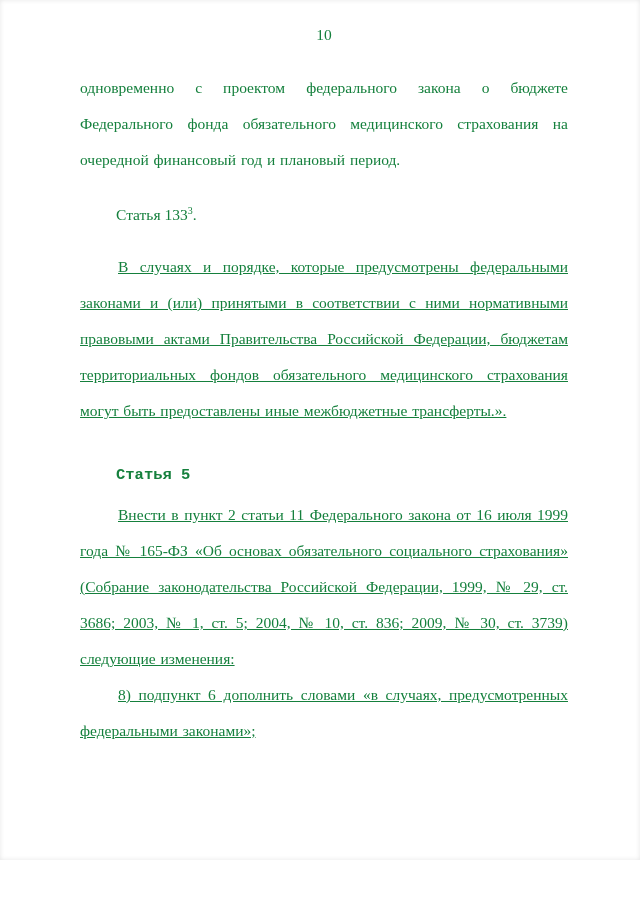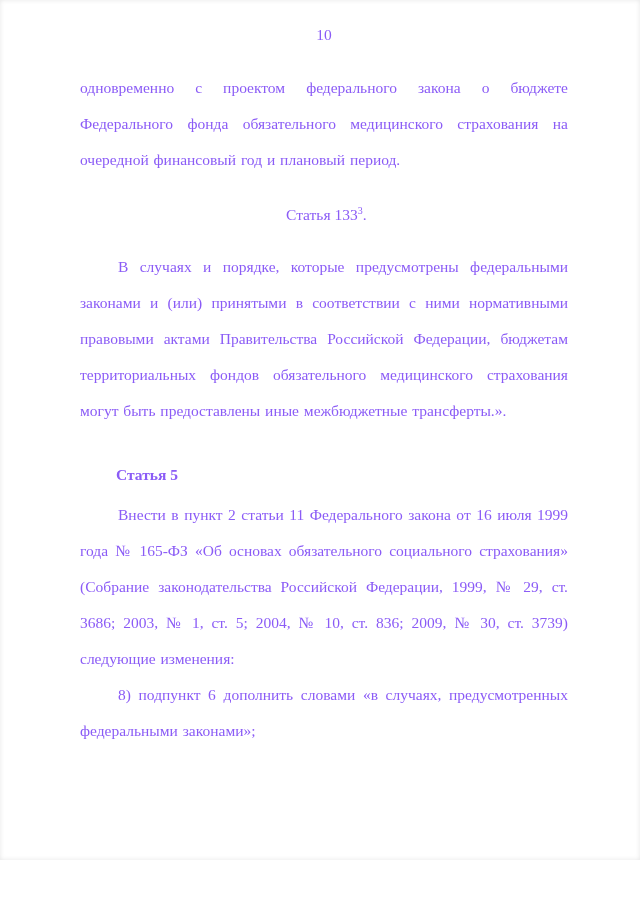--- a/index.html
+++ b/index.html
@@ -6,46 +6,46 @@
     margin: 0;
     padding: 0;
     background: #ffffff;
   }
   .page {
     position: relative;
     width: 640px;
     height: 860px;
     box-sizing: border-box;
     background: #ffffff;
-    color: #8b5cf6;
+    color: #15803d;
     font-family: "Liberation Serif", "DejaVu Serif", serif;
     padding: 26px 72px 0 80px;
     box-shadow: inset 0 0 5px rgba(0,0,0,0.10);
     overflow: hidden;
   }
   .page-number {
     text-align: center;
     font-size: 15.5px;
     line-height: 18px;
     margin: 0 0 26px 0;
   }
   p.body {
     margin: 0;
     font-size: 15.5px;
     line-height: 36px;
     text-align: justify;
     word-spacing: 1px;
   }
   p.body.indent {
     text-indent: 38px;
+    text-decoration: underline;
   }
   .article-heading {
     display: flex;
     margin: 26px 0 24px 36px;
-    justify-content: center;
   }
   .article-label {
     flex: 0 0 112px;
     font-size: 15.5px;
     line-height: 21px;
     white-space: nowrap;
   }
   .article-label sup {
     font-size: 10px;
     line-height: 0;
@@ -57,20 +57,21 @@
     font-weight: bold;
     line-height: 21px;
     text-align: justify;
     word-spacing: 1px;
   }
   .article5-heading {
     margin: 36px 0 12px 36px;
     font-size: 15.5px;
     font-weight: bold;
     line-height: 20px;
+    font-family: Liberation Mono, monospace;
   }
 </style>
 </head>
 <body>
 
 <div class="page">
 
   <div class="page-number">10</div>
 
   <p class="body">одновременно с проектом федерального закона о бюджете Федерального фонда обязательного медицинского страхования на очередной финансовый год и плановый период.</p>

